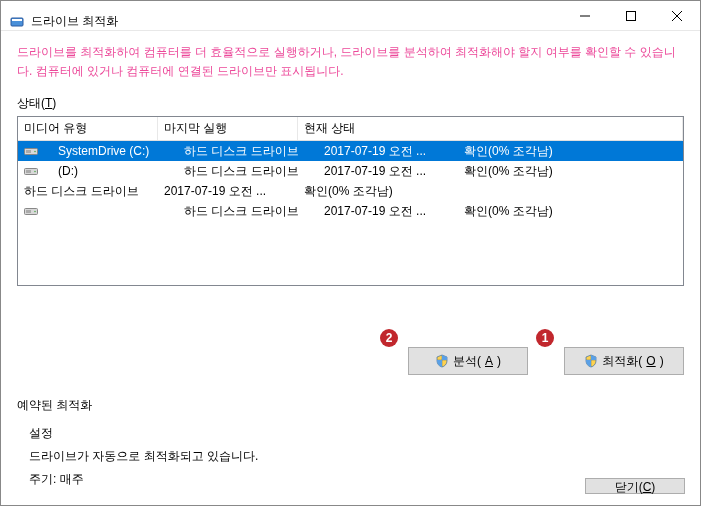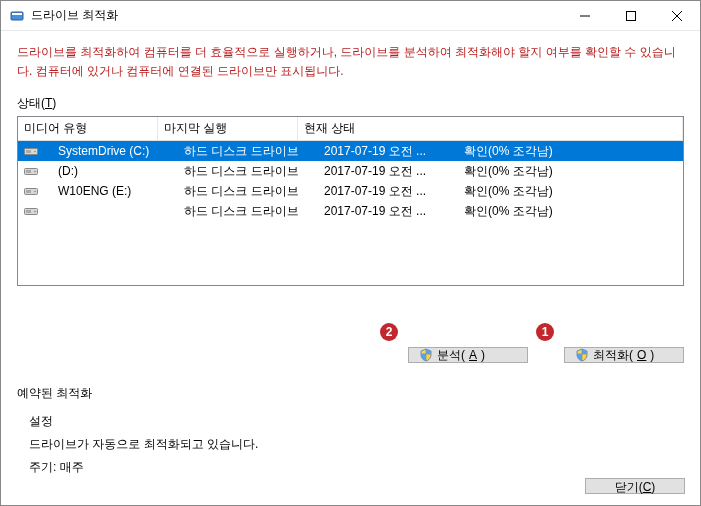--- a/index.html
+++ b/index.html
@@ -8,40 +8,40 @@
   font-size: 12px;
   background: #fff;
   width: 701px;
   height: 506px;
   overflow: hidden;
   border: 1px solid #888;
 }
 .titlebar {
   height: 30px;
   display: flex;
-  align-items: center;
+  align-items: flex-end;
   padding-left: 8px;
   border-bottom: 1px solid #e8e8e8;
 }
 .titlebar-icon {
   width: 16px; height: 16px;
   margin-right: 6px;
   display: inline-flex; align-items: center; justify-content: center;
 }
 .titlebar-title { flex: 1; font-size: 12px; color: #000; }
 .titlebar-btns { display: flex; height: 100%; }
 .titlebar-btn {
   width: 46px; height: 100%;
   display: flex; align-items: center; justify-content: center;
   font-family: "Segoe UI", sans-serif;
   color: #000;
 }
 .titlebar-btn svg { stroke: #000; }
 .content { padding: 12px 16px 8px 16px; }
-.desc { color: #b91c1c; line-height: 1.6; margin-bottom: 14px; }
+.desc { color: #ec4899; line-height: 1.6; margin-bottom: 14px; }
 .section-label { margin-bottom: 4px; margin-top: 8px; }
 .section-label u { text-decoration: underline; }
 .listview {
   border: 1px solid #828790;
   height: 170px;
   overflow: hidden;
   background: #fff;
 }
 .lv-header {
   display: flex;
@@ -82,25 +82,26 @@
 .drive-icon { width: 14px; height: 12px; display: inline-flex; align-items: center; justify-content: center; }
 .btnrow {
   display: flex;
   justify-content: flex-end;
   gap: 8px;
   margin-top: 14px;
   align-items: center;
 }
 .winbtn {
   min-width: 120px;
-  height: 16px;
+  height: 28px;
   border: 1px solid #adadad;
   background: #e1e1e1;
   display: inline-flex;
   align-items: center;
+  justify-content: center;
   gap: 4px;
   font-family: inherit;
   font-size: 12px;
   padding: 0 10px;
   margin-top: 47px;
 }
 .winbtn u { text-decoration: underline; }
 .marker {
   width: 18px; height: 18px; border-radius: 50%;
   background: #c1272d; color: #fff;
@@ -197,30 +198,20 @@
                 <rect x="2" y="5" width="5" height="3" fill="#aaa"></rect>
               </svg>
             </span>
             <span>(D:)</span>
           </div>
           <div class="col-media">하드 디스크 드라이브</div>
           <div class="col-last">2017-07-19 오전 ...</div>
           <div class="col-state">확인(0% 조각남)</div>
         </div>
         <div class="lv-row">
-          <div class="col-drive drive-cell">
-            <span class="drive-icon">
-              <svg width="14" height="12" viewBox="0 0 14 12">
-                <rect x="0.5" y="3.5" width="13" height="6" rx="1" fill="#d8d8d8" stroke="#888"></rect>
-                <circle cx="11" cy="6.5" r="0.8" fill="#5a5"></circle>
-                <rect x="2" y="5" width="5" height="3" fill="#aaa"></rect>
-              </svg>
-            </span>
-            <span>W10ENG (E:)</span>
-          </div>
           <div class="col-media">하드 디스크 드라이브</div>
           <div class="col-last">2017-07-19 오전 ...</div>
           <div class="col-state">확인(0% 조각남)</div>
         </div>
         <div class="lv-row">
           <div class="col-drive drive-cell">
             <span class="drive-icon">
               <svg width="14" height="12" viewBox="0 0 14 12">
                 <rect x="0.5" y="3.5" width="13" height="6" rx="1" fill="#d8d8d8" stroke="#888"></rect>
                 <circle cx="11" cy="6.5" r="0.8" fill="#5a5"></circle>

